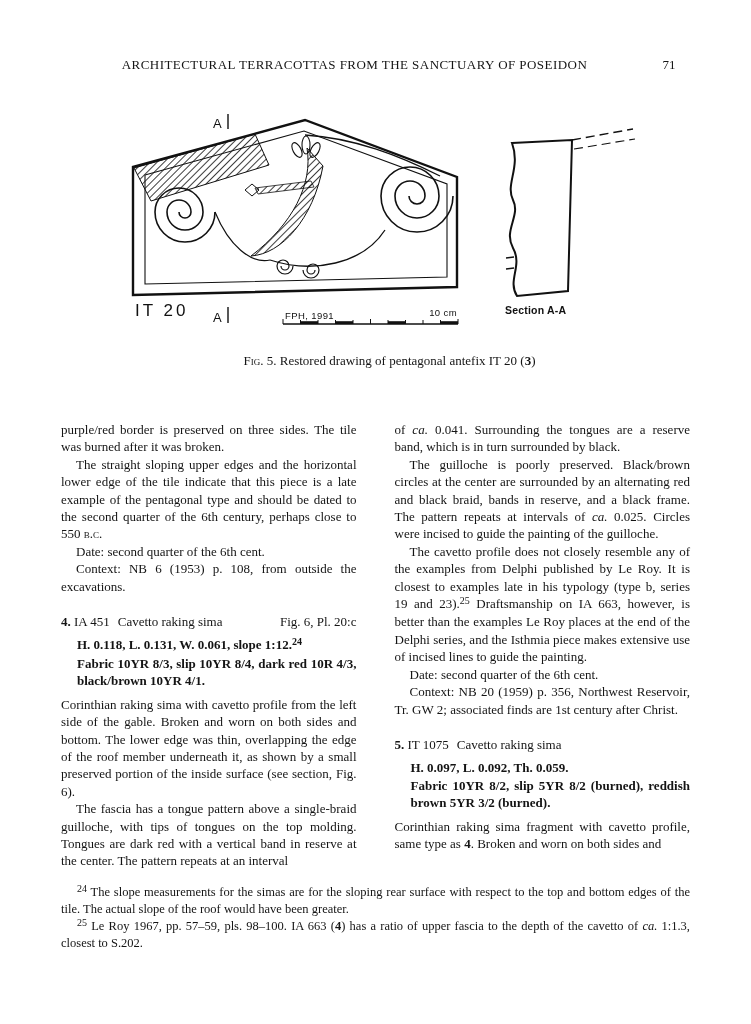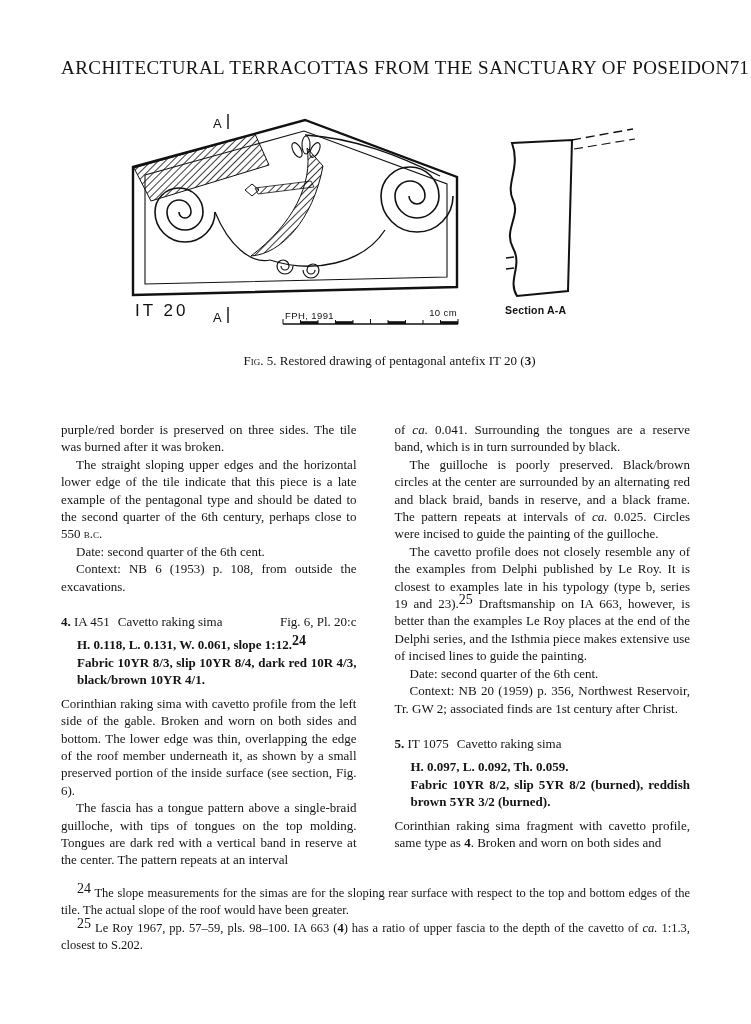--- a/index.html
+++ b/index.html
@@ -5,21 +5,21 @@
   html,body { margin:0; padding:0; background:#e8e8e8; }
   .page {
     position:relative; width:751px; height:1024px; margin:0 auto;
     background:#ffffff; color:#141414; overflow:hidden;
     font-family:"Liberation Serif", serif;
   }
   
   .running-head {
     position:absolute; top:57px; left:61px; width:629px;
     display:flex; align-items:baseline;
-    font-size:19px; letter-spacing:0.45px; white-space:nowrap;
+    font-size:13px; letter-spacing:0.45px; white-space:nowrap;
   }
   .rh-title { flex:1; text-align:center; }
   .rh-page { width:42px; text-align:center; letter-spacing:0; }
 
   
   .figure-wrap { position:absolute; top:108px; left:55px; width:640px; height:232px; }
   .caption {
     position:absolute; top:353px; left:14px; width:751px; margin:0;
     text-align:center; font-size:13px;
   }
@@ -38,21 +38,21 @@
     margin-top:18px; margin-bottom:6px;
     display:flex; justify-content:space-between; text-align:left;
   }
   .entry .ml { margin-left:8px; }
   .entry-ref { text-align:right; }
   .spec { padding-left:16px;font-weight:bold; }
 
   span.i { font-style:italic; }
   span.b { font-weight:bold; }
   span.sc { font-variant:small-caps; }
-  span.sup { font-size:14px; position:relative; top:-4.5px; }
+  span.sup { font-size:10px; position:relative; top:-4.5px; }
 
   
   .footnotes {
     position:absolute; top:884px; left:61px; width:629px;
     font-size:12.5px; line-height:17px;
   }
   .fn { margin:0; text-indent:16px; text-align:justify; }
 
   
   .svgtxt { font-family:"Liberation Sans", sans-serif; fill:#111; }

